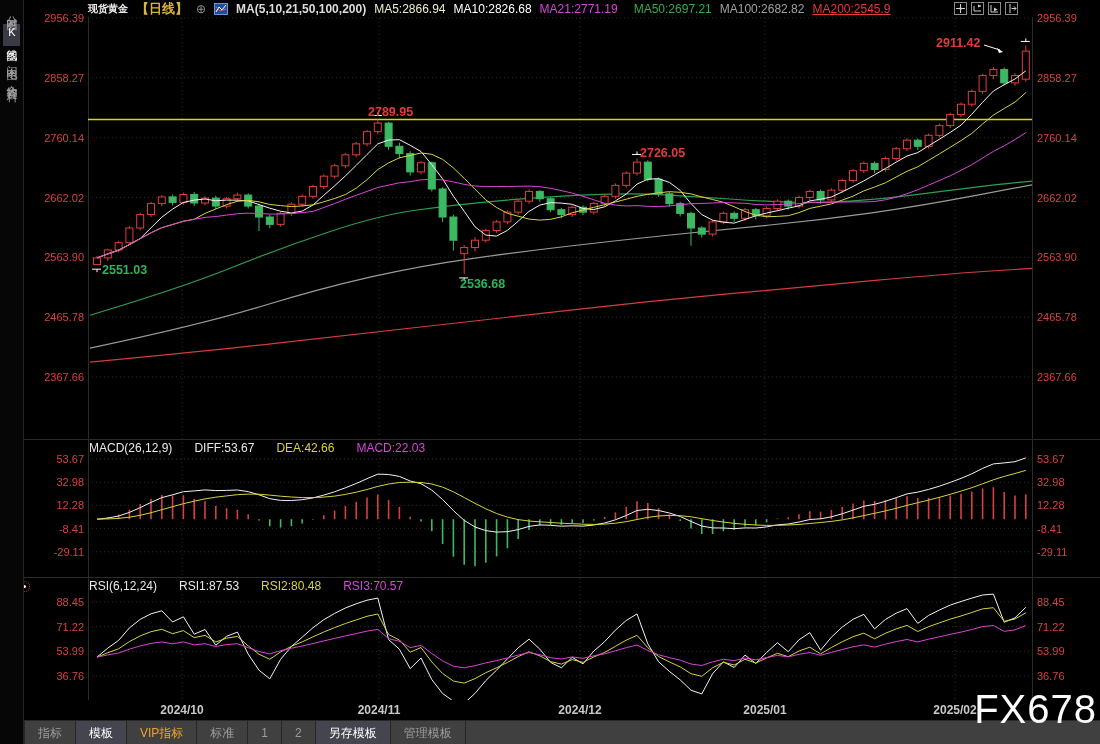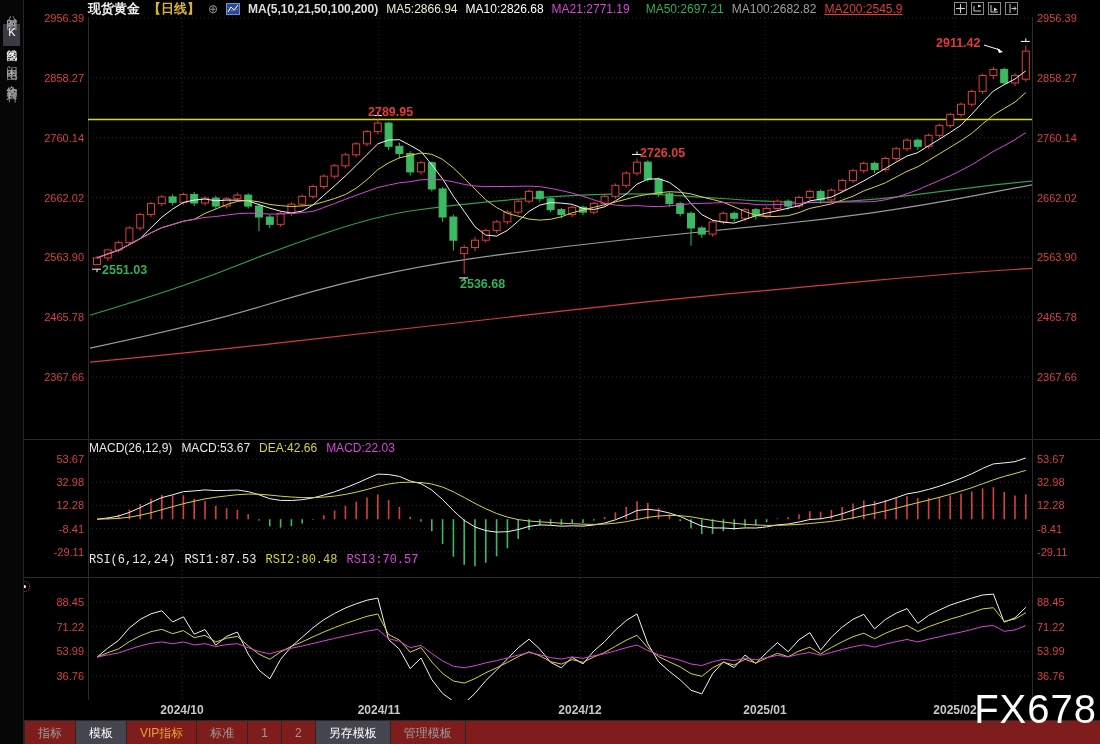--- a/index.html
+++ b/index.html
@@ -8,45 +8,45 @@
   #chart-svg{position:absolute;left:0;top:0;z-index:1;}
   
   .sidebar{position:absolute;left:0;top:0;width:23px;height:744px;background:#060606;
            border-right:1px solid #242424;z-index:5;}
   .side-item{writing-mode:vertical-rl;text-orientation:upright;margin:5px auto 9px;
              font-size:11px;color:#a6a6a6;letter-spacing:2px;cursor:pointer;padding:2px 1px;}
   .side-item.selected{background:#3a3a44;color:#ffffff;}
   
   .header{position:absolute;left:88px;top:0;height:17px;display:flex;align-items:center;
           gap:8px;z-index:4;font-size:12px;white-space:nowrap;}
-  .title{color:#ededed;font-weight:bold;font-size:13px;}
+  .title{color:#ededed;font-weight:bold;font-size:10px;}
   .period{color:#d9b33c;font-weight:bold;font-size:13px;}
   .plus-icon{color:#8f8f8f;font-size:12px;cursor:pointer;}
   .mini-chart-icon{display:inline-flex;cursor:pointer;}
   .ma-set{color:#dcdcdc;font-weight:bold;}
   .ma-val{font-weight:normal;}
   .win-icons{position:absolute;right:82px;top:2px;display:flex;gap:4px;z-index:4;}
   .win-icons span{display:inline-flex;cursor:pointer;}
   
-  .pane-label{position:absolute;left:89px;display:flex;gap:9px;font-size:12px;z-index:4;white-space:nowrap;}
+  .pane-label{position:absolute;left:89px;display:flex;gap:22px;font-size:12px;z-index:4;white-space:nowrap;}
   .macd-label{top:441px;}
-  .rsi-label{top:553px;font-family:Liberation Mono, monospace;}
+  .rsi-label{top:579px;}
   .pane-title{color:#e8e8e8;}
   .rsi-sun-icon{position:absolute;left:19px;top:581px;width:9px;height:9px;border:1px dotted #e03c3c;
                 border-radius:50%;z-index:4;cursor:pointer;}
   .rsi-sun-icon::after{content:"";position:absolute;left:3px;top:3px;width:3px;height:3px;
                 background:#fff;border-radius:50%;}
   
   .date-row{position:absolute;left:24px;top:700px;width:1076px;height:20px;
             border-top:1px solid #282828;z-index:3;}
   .period-chip{position:absolute;left:72px;top:2px;color:#f0b13c;font-weight:bold;
                font-size:13px;cursor:pointer;}
   .period-chip i{font-style:normal;font-size:10px;margin-left:4px;}
   
-  .toolbar{position:absolute;left:24px;top:720px;width:1076px;height:24px;background:#7f1d1d;
+  .toolbar{position:absolute;left:24px;top:720px;width:1076px;height:24px;background:#404040;
            border-top:1px solid #282828;display:flex;align-items:stretch;z-index:5;font-size:12px;}
   .tab{display:flex;align-items:center;padding:0 13px;color:#9c9c9c;border-right:1px solid #262626;
        cursor:pointer;}
   .tab:first-child{border-left:1px solid #262626;}
   .tab.selected{background:#45454f;color:#ffffff;}
   .tab.accent{color:#f0a030;}
   .watermark{position:absolute;right:3px;bottom:15px;font-size:40px;color:#fbfbfb;z-index:6;
              letter-spacing:1px;line-height:1;font-family:Liberation Sans, sans-serif;}
 </style>
 </head>
@@ -486,21 +486,21 @@
         <svg width="13" height="13" viewBox="0 0 13 13">
           <rect x="0.5" y="0.5" width="12" height="12" fill="none" stroke="#8a8a8a"></rect>
           <path d="M5 2v9" stroke="#cfcfcf"></path>
           <path d="M6.5 6.5H11M9 4.5l2 2-2 2" stroke="#cfcfcf" fill="none"></path>
         </svg>
       </span>
   </div>
 
   <div class="pane-label macd-label">
     <span class="pane-title">MACD(26,12,9)</span>
-    <span style="color: rgb(232, 232, 232);">MACD:53.67</span>
+    <span style="color: rgb(232, 232, 232);">DIFF:53.67</span>
     <span style="color: rgb(212, 212, 62);">DEA:42.66</span>
     <span style="color: rgb(217, 68, 217);">MACD:22.03</span>
   </div>
 
   <span class="rsi-sun-icon"></span>
   <div class="pane-label rsi-label">
     <span class="pane-title">RSI(6,12,24)</span>
     <span style="color: rgb(232, 232, 232);">RSI1:87.53</span>
     <span style="color: rgb(212, 212, 62);">RSI2:80.48</span>
     <span style="color: rgb(217, 68, 217); text-align: center;">RSI3:70.57</span>

